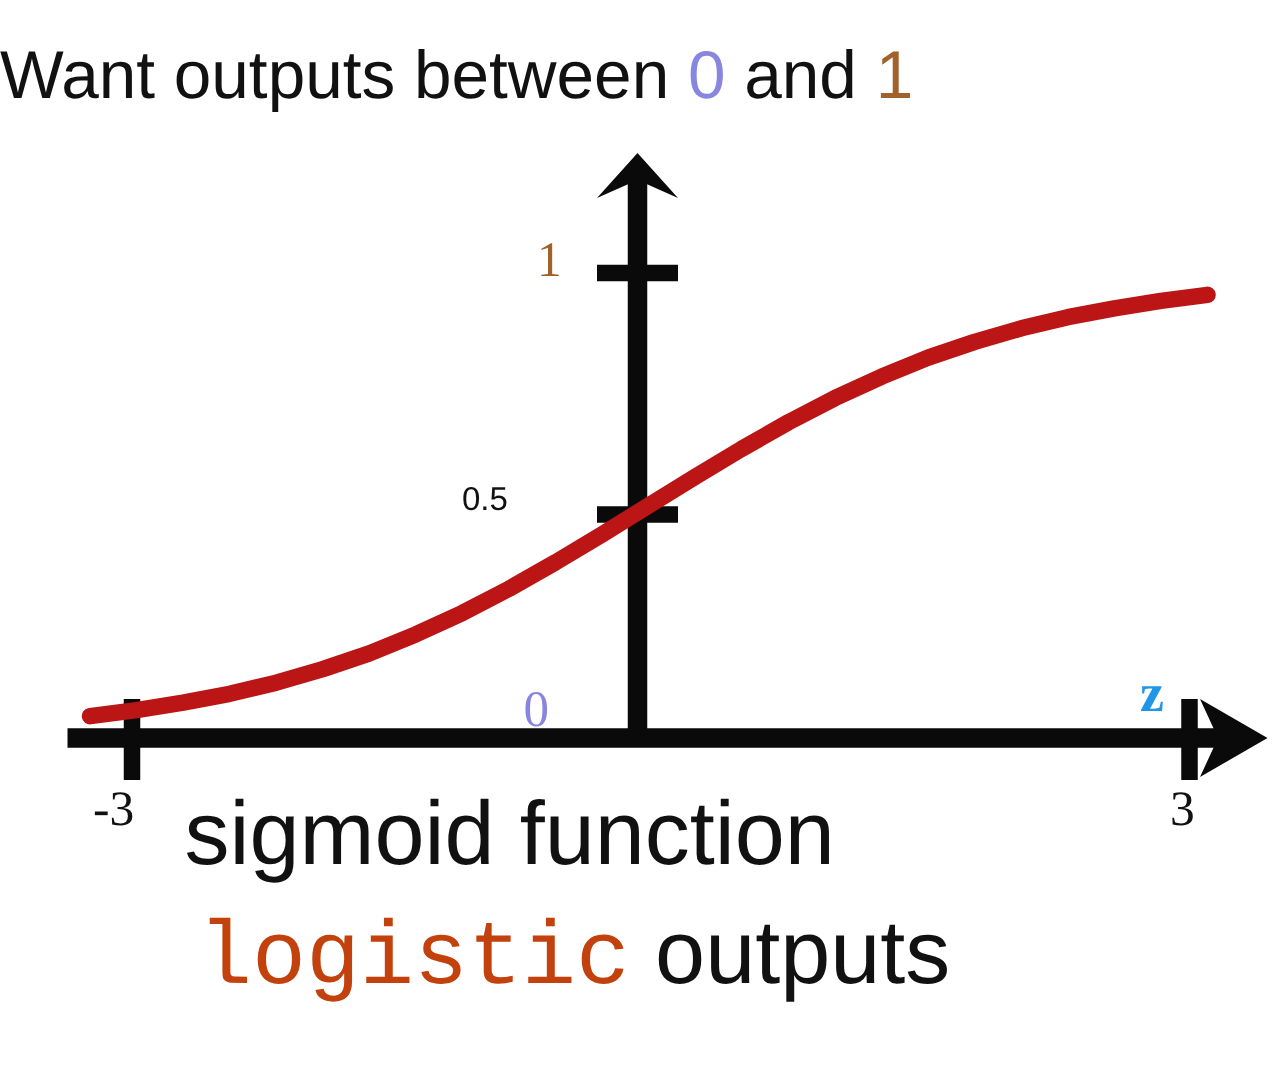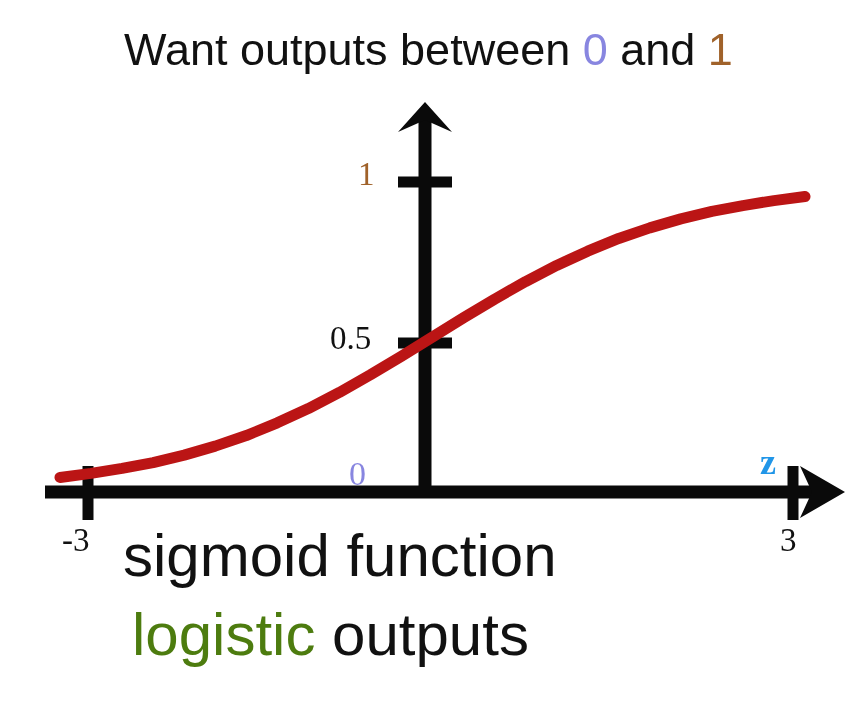--- a/index.html
+++ b/index.html
@@ -18,21 +18,20 @@
     background: #ffffff;
     overflow: hidden;
   }
 
   
   .title {
     position: absolute;
     left: 0;
     top: 27px;
     width: 857px;
-    text-align: center;
     font-size: 45px;
     line-height: 1;
     color: #111111;
     white-space: nowrap;
     letter-spacing: 0px;
   }
   .title span { display: inline; }
   .tok-zero  { color: #8886e0; }
   .tok-one   { color: #a0622a; }
 
@@ -51,25 +50,25 @@
     color: #111111;
   }
   .lbl-y1 {
     left: 358px;
     top: 158px;
     font-size: 33px;
     color: #a0622a;
     font-family: "Liberation Serif", serif;
   }
   .lbl-yhalf {
-    left: 330px;
+    left: 308px;
     top: 322px;
-    font-size: 33px;
+    font-size: 22px;
     color: #111111;
-    font-family: Liberation Serif, serif;
+    font-family: Liberation Sans, sans-serif;
   }
   .lbl-zero-origin {
     left: 349px;
     top: 457px;
     font-size: 34px;
     color: #8886e0;
     font-family: "Liberation Serif", serif;
   }
   .lbl-z {
     left: 760px;
@@ -103,21 +102,21 @@
     color: #111111;
   }
   .cap-sigmoid {
     left: 123px;
     top: 526px;
   }
   .cap-logistic {
     left: 132px;
     top: 605px;
   }
-  .tok-logistic { color: #4d7c0f; }
+  .tok-logistic { color: #c2410c; font-family: Liberation Mono, monospace; }
 </style>
 </head>
 <body>
 
 <div id="stage">
 
   <div class="title">
     <span>Want outputs between </span><span class="tok-zero">0</span><span> and </span><span class="tok-one">1</span>
   </div>
 

